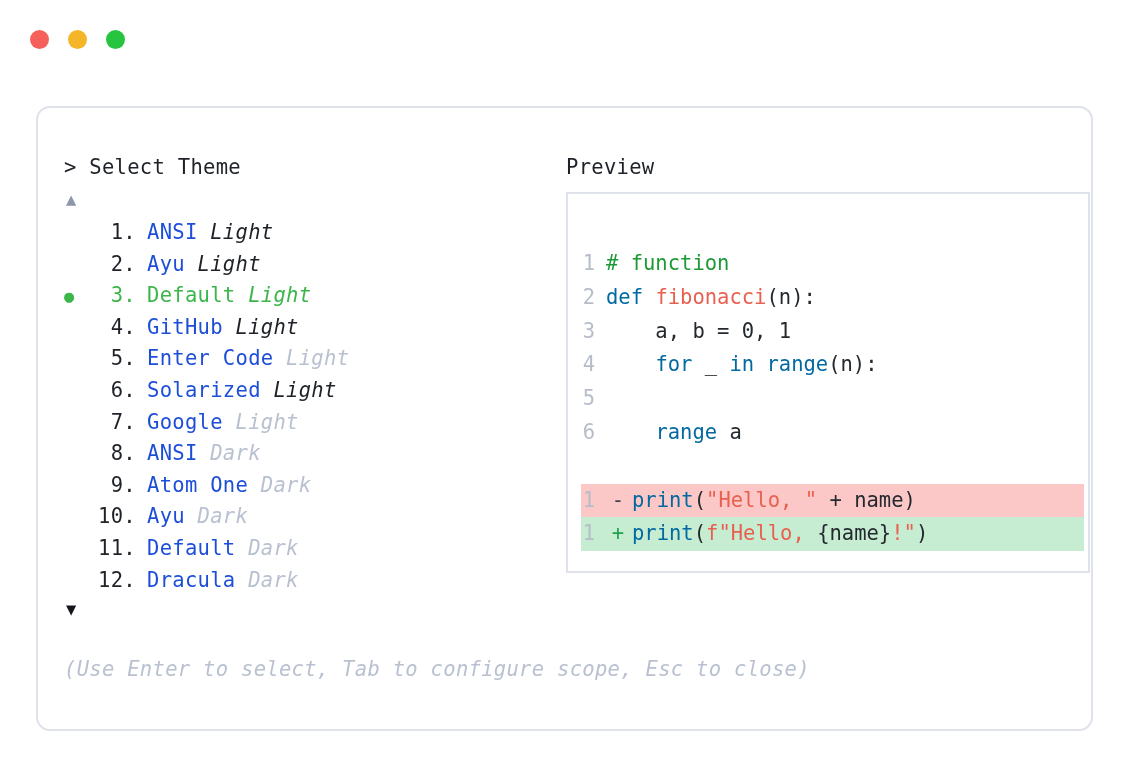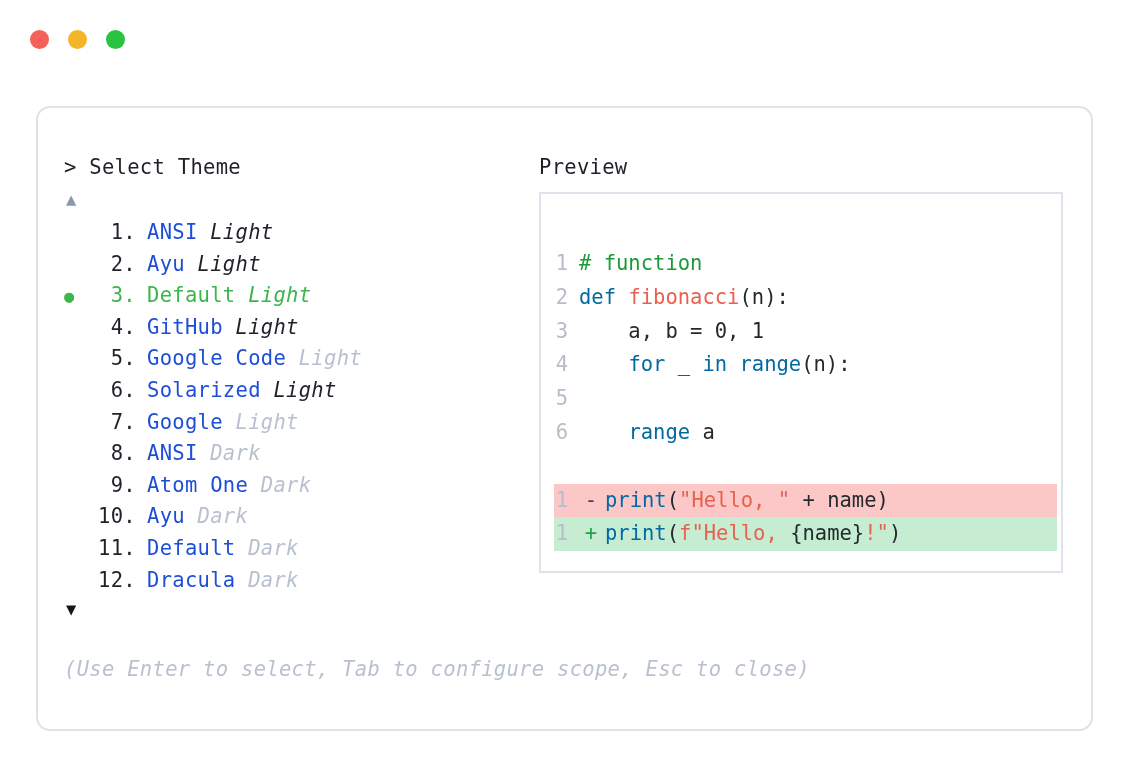--- a/index.html
+++ b/index.html
@@ -52,21 +52,21 @@
   }
 
   .col-left {
     position: absolute;
     left: 26px;
     top: 46px;
     width: 470px;
   }
   .col-right {
     position: absolute;
-    left: 501px;
+    left: 528px;
     top: 46px;
     width: 530px;
   }
 
   .pane-title {
     font-size: 20.5px;
     line-height: 26px;
     color: #1e2228;
     letter-spacing: 0.3px;
     white-space: pre;
@@ -204,21 +204,21 @@
   <div class="columns">
 
     <div class="col-left">
       <div class="pane-title">&gt; Select Theme</div>
       <div class="scroll-arrow up">▲</div>
       <div class="theme-list">
           <div class="theme-item"><span class="bullet">●</span><span class="idx">1.</span><span class="name">ANSI</span><span class="suffix"> Light</span></div>
           <div class="theme-item"><span class="bullet">●</span><span class="idx">2.</span><span class="name">Ayu</span><span class="suffix"> Light</span></div>
           <div class="theme-item selected"><span class="bullet">●</span><span class="idx">3.</span><span class="name">Default</span><span class="suffix"> Light</span></div>
           <div class="theme-item"><span class="bullet">●</span><span class="idx">4.</span><span class="name">GitHub</span><span class="suffix"> Light</span></div>
-          <div class="theme-item"><span class="bullet">●</span><span class="idx">5.</span><span class="name">Google Code</span><span class="suffix muted"> Light</span></div>
+          <div class="theme-item"><span class="bullet">●</span><span class="idx">5.</span><span class="name">Enter Code</span><span class="suffix muted"> Light</span></div>
           <div class="theme-item"><span class="bullet">●</span><span class="idx">6.</span><span class="name">Solarized</span><span class="suffix"> Light</span></div>
           <div class="theme-item"><span class="bullet">●</span><span class="idx">7.</span><span class="name">Google</span><span class="suffix muted"> Light</span></div>
           <div class="theme-item"><span class="bullet">●</span><span class="idx">8.</span><span class="name">ANSI</span><span class="suffix muted"> Dark</span></div>
           <div class="theme-item"><span class="bullet">●</span><span class="idx">9.</span><span class="name">Atom One</span><span class="suffix muted"> Dark</span></div>
           <div class="theme-item"><span class="bullet">●</span><span class="idx">10.</span><span class="name">Ayu</span><span class="suffix muted"> Dark</span></div>
           <div class="theme-item"><span class="bullet">●</span><span class="idx">11.</span><span class="name">Default</span><span class="suffix muted"> Dark</span></div>
           <div class="theme-item"><span class="bullet">●</span><span class="idx">12.</span><span class="name">Dracula</span><span class="suffix muted"> Dark</span></div>
         </div>
       <div class="scroll-arrow down">▼</div>
     </div>

